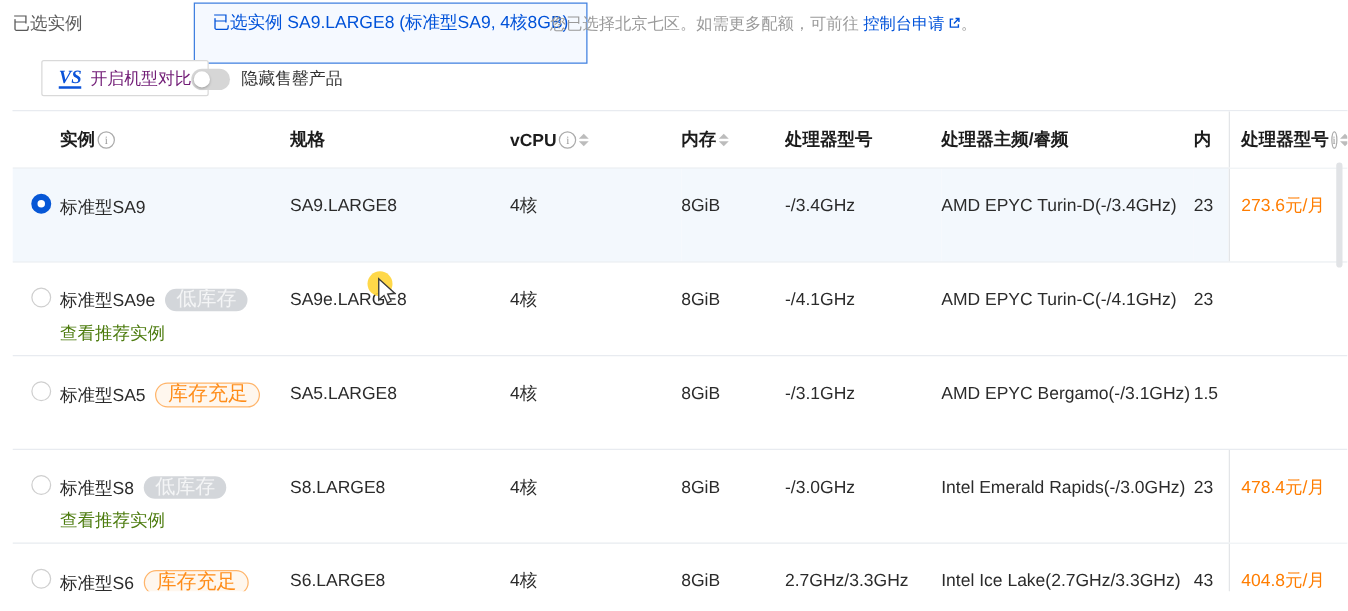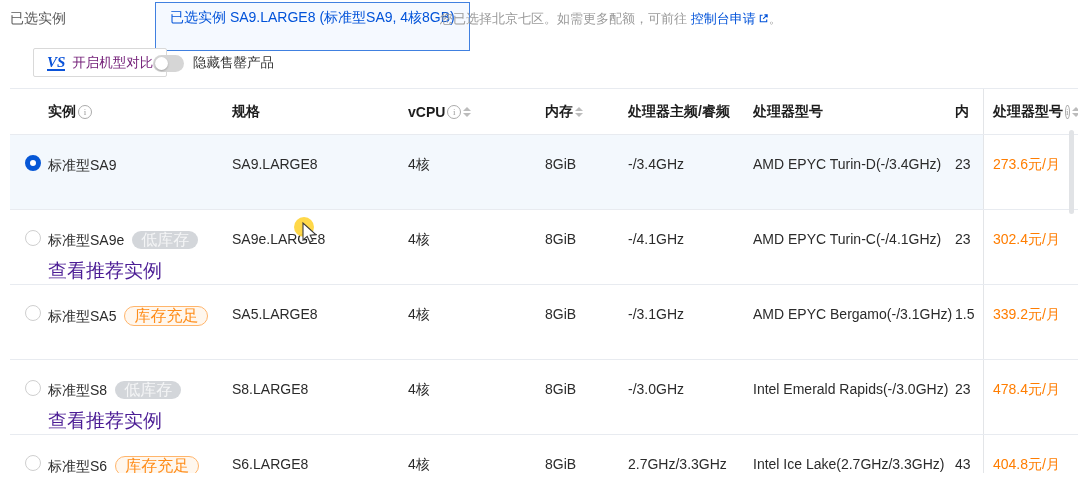--- a/index.html
+++ b/index.html
@@ -45,21 +45,21 @@
   .trow .cell { padding-top:21px; }
   .col-price { border-left:1px solid #e3e5e8; padding-left:9px; background:#fff; }
   .trow .col-price { background:#fff !important; color:#ff7d00; }
   .radio { display:inline-block; width:16px; height:16px; margin-left:15px;
     margin-top:-1px; border-radius:50%; border:1px solid #cfcfcf; background:#fff; }
   .radio.on { border:5px solid #0657d6; }
   .name-line { display:flex; align-items:center; gap:8px; line-height:18px; }
   .badge { font-size:16px; line-height:16px; padding:1px 9px; border-radius:10px; }
   .badge.gray { background:#d3d6da; color:#f4f5f6; }
   .badge.orange { background:#fff7ee; color:#ff8d1a; border:1px solid #ffb56b; }
-  .rec-link { margin-top:9px; font-size:19px; color:#4c1d95; cursor:pointer; }
+  .rec-link { margin-top:9px; font-size:14px; color:#4d7c0f; cursor:pointer; }
   .info-ico { display:inline-block; width:14px; height:14px; border:1px solid #ababab;
     border-radius:50%; color:#9b9b9b; font-size:9px; line-height:12px; text-align:center;
     font-family:"Liberation Serif","DejaVu Serif",serif; font-weight:normal; cursor:pointer; }
   .sort-ico { display:inline-flex; flex-direction:column; gap:2px; cursor:pointer; }
   .sort-ico i { display:block; width:0; height:0; border-left:4px solid transparent;
     border-right:4px solid transparent; }
   .sort-ico .up { border-bottom:4px solid #bcbcbc; }
   .sort-ico .dn { border-top:4px solid #bcbcbc; }
 
   .vscroll { left:1069px; top:130px; width:5px; height:84px; border-radius:3px;
@@ -112,24 +112,24 @@
         </span>
       </div>
       <div class="cell">
         <span>内存</span>
         <span class="sort-ico">
           <i class="up"></i>
           <i class="dn"></i>
         </span>
       </div>
       <div class="cell">
+        <span>处理器型号</span>
+      </div>
+      <div class="cell">
         <span>处理器主频/睿频</span>
-      </div>
-      <div class="cell">
-        <span>处理器型号</span>
       </div>
       <div class="cell">
         <span>内</span>
       </div>
       <div class="cell col-price">
         <span>处理器型号</span>
         <span class="info-ico">i</span>
         <span class="sort-ico">
           <i class="up"></i>
           <i class="dn"></i>
@@ -160,37 +160,35 @@
             <span class="badge gray">低库存</span>
           </div>
           <div class="rec-link">查看推荐实例</div>
         </div>
         <div class="cell">SA9e.LARGE8</div>
         <div class="cell">4核</div>
         <div class="cell">8GiB</div>
         <div class="cell">-/4.1GHz</div>
         <div class="cell">AMD EPYC Turin-C(-/4.1GHz)</div>
         <div class="cell">23</div>
-        <div class="cell col-price">302.4元/月</div>
       </div>
       <div class="trow">
         <div class="cell"><span class="radio"></span></div>
         <div class="cell">
           <div class="name-line">
             <span>标准型SA5</span>
             <span class="badge orange">库存充足</span>
           </div>
         </div>
         <div class="cell">SA5.LARGE8</div>
         <div class="cell">4核</div>
         <div class="cell">8GiB</div>
         <div class="cell">-/3.1GHz</div>
         <div class="cell">AMD EPYC Bergamo(-/3.1GHz)</div>
         <div class="cell">1.5</div>
-        <div class="cell col-price">339.2元/月</div>
       </div>
       <div class="trow">
         <div class="cell"><span class="radio"></span></div>
         <div class="cell">
           <div class="name-line">
             <span>标准型S8</span>
             <span class="badge gray">低库存</span>
           </div>
           <div class="rec-link">查看推荐实例</div>
         </div>

